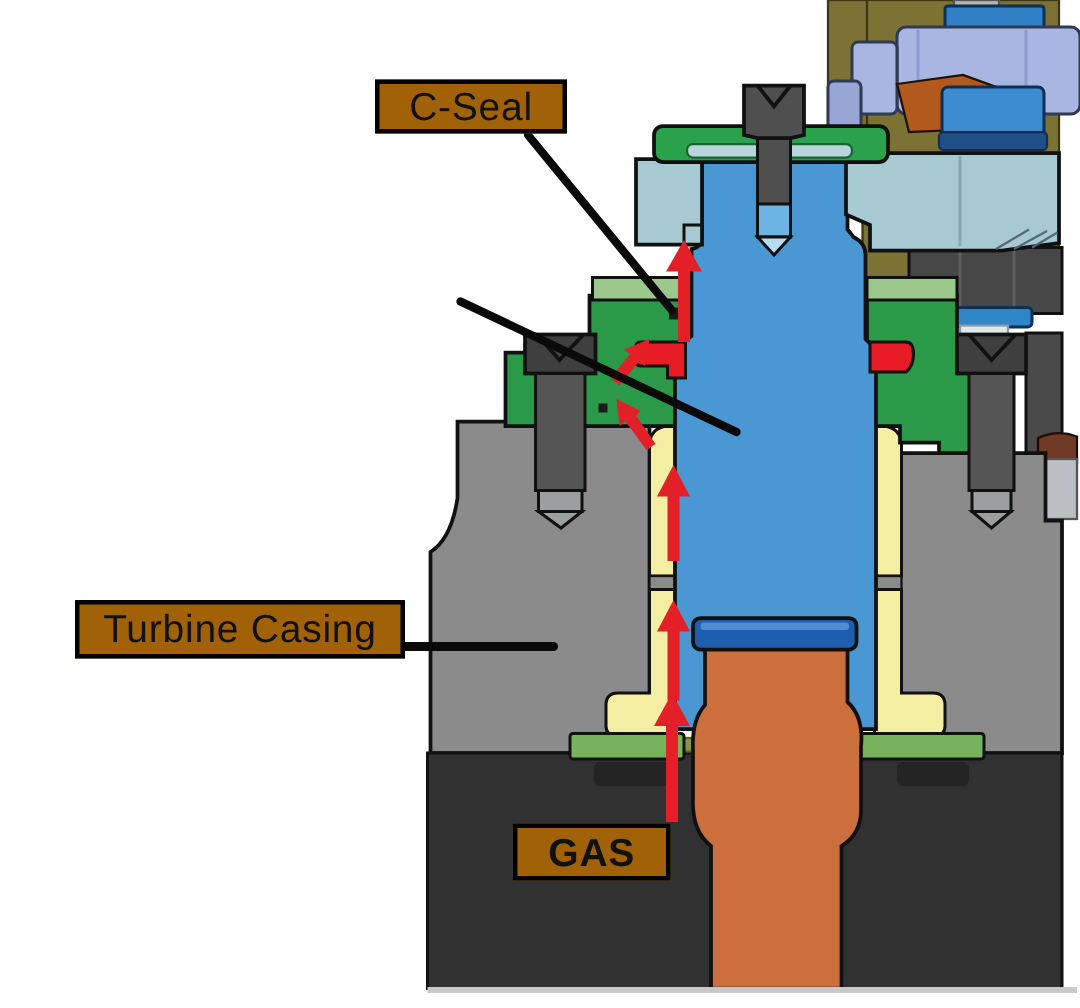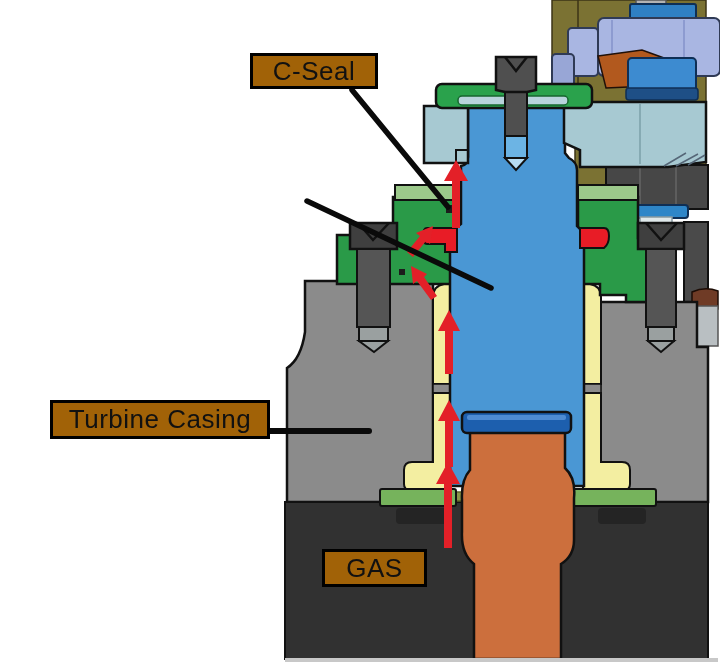--- a/index.html
+++ b/index.html
@@ -134,14 +134,14 @@
 
   <g stroke="#0a0a0a" stroke-linecap="round">
     <line x1="352" y1="90" x2="448" y2="207" stroke-width="5.5"></line>
     <line x1="307" y1="201" x2="491" y2="288" stroke-width="5.5"></line>
     <line x1="227" y1="431" x2="369" y2="431" stroke-width="6"></line>
   </g>
 </svg>
 
   <div class="callout" style="left:250px;top:53px;width:122px;height:30px;">C-Seal</div>
   <div class="callout" style="left:6px;top:400px;width:214px;height:33px;margin-left:44px;">Turbine Casing</div>
-  <div class="callout" style="left:322px;top:549px;width:99px;height:32px;">GAS</div>
+  <div class="callout" style="left:342px;top:549px;width:99px;height:32px;font-weight:bold;">GAS</div>
 </div>
 
 </body></html>

